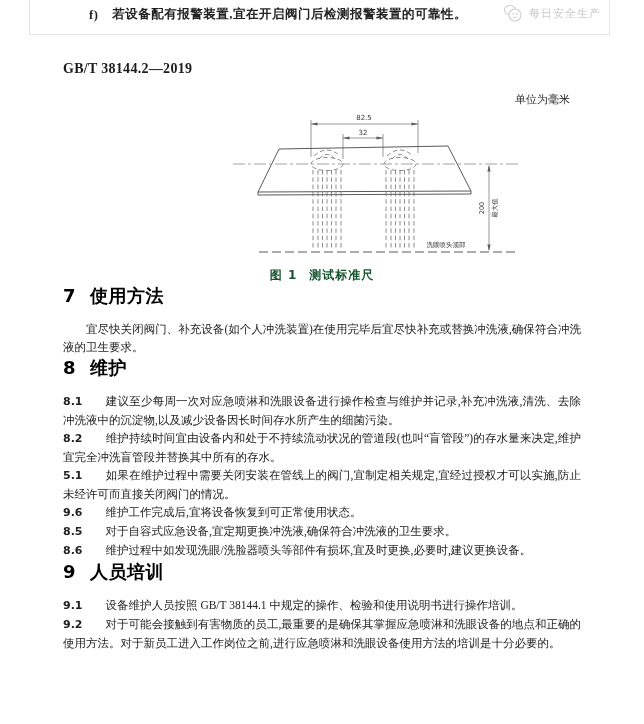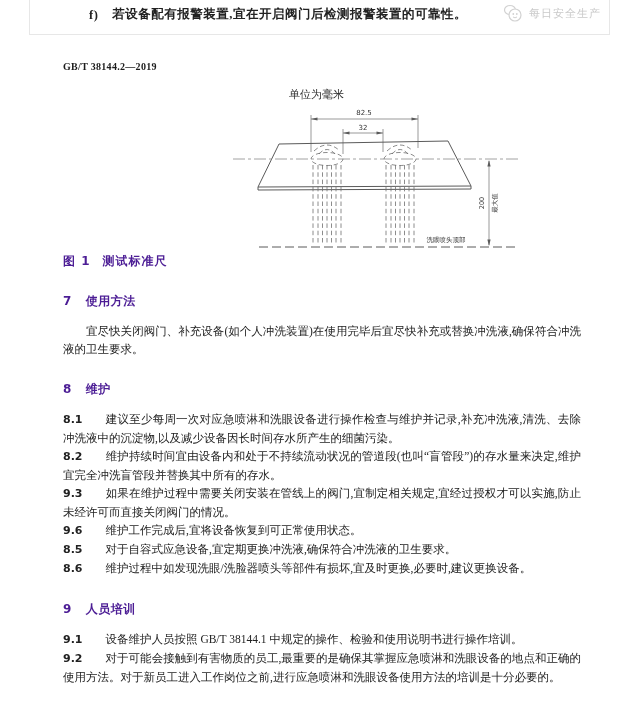--- a/index.html
+++ b/index.html
@@ -17,32 +17,32 @@
     font-size:12.5px; font-weight:bold; color:#222; letter-spacing:0.5px; }
   .f-marker { font-weight:bold; margin-right:14px; }
   .brand { position:absolute; right:8px; top:9px; display:flex; align-items:center; color:#c9c9c9; }
   .brand svg { margin-right:6px; }
   .brand-text { font-size:11px; letter-spacing:1px; color:#c9c9c9; }
 
   
   .doc { position:absolute; left:0; top:35px; width:644px; padding:0 63px; }
   .std-number {
     margin-top:26px; font-family:"Liberation Serif","DejaVu Serif",serif;
-    font-weight:bold; font-size:10px; color:#1c1c1c; letter-spacing:0.3px;
+    font-weight:bold; font-size:14px; color:#1c1c1c; letter-spacing:0.3px;
   }
-  .unit-note { margin-top:15px; text-align:center; padding-right:11px;
+  .unit-note { margin-top:15px; text-align:right; padding-right:11px;
     font-size:11px; color:#2b2b2b; }
 
   .figure-svg { display:block; margin-left:168px; margin-top:0px; }
-  .figure-caption { text-align:left; margin-top:1px; font-size:12px; font-weight:bold;
-    color:#4c1d95; letter-spacing:1px; }
+  .figure-caption { text-align:center; margin-top:10px; font-size:12px; font-weight:bold;
+    color:#14532d; letter-spacing:1px; }
   .figure-caption .cap-label { margin-right:12px; }
 
-  .sec-heading { margin-top:23px; margin-bottom:12px; font-size:12px; font-weight:bold;
-    color:#4c1d95; letter-spacing:0.5px; }
+  .sec-heading { margin-bottom:12px; font-size:18px; font-weight:bold;
+    color:#000000; letter-spacing:0.5px; }
   .sec-heading .sec-num { margin-right:14px; }
 
   .body-para, .clause {
     font-family:"Liberation Serif","DejaVu Serif",serif;
     font-size:11.5px; line-height:18px; text-align:justify; color:#222;
   }
   .body-para { text-indent:2em; }
   .clause .cnum { font-family:"DejaVu Sans","Liberation Sans",sans-serif;
     font-weight:bold; margin-right:23px; font-size:11px; }
 
@@ -125,21 +125,21 @@
   <div class="sec-heading">
     <span class="sec-num">7</span><span>使用方法</span>
   </div>
   <p class="body-para">宜尽快关闭阀门、补充设备(如个人冲洗装置)在使用完毕后宜尽快补充或替换冲洗液,确保符合冲洗液的卫生要求。</p>
 
   <div class="sec-heading">
     <span class="sec-num">8</span><span>维护</span>
   </div>
   <p class="clause"><span class="cnum">8.1</span><span>建议至少每周一次对应急喷淋和洗眼设备进行操作检查与维护并记录,补充冲洗液,清洗、去除冲洗液中的沉淀物,以及减少设备因长时间存水所产生的细菌污染。</span></p>
   <p class="clause"><span class="cnum">8.2</span><span>维护持续时间宜由设备内和处于不持续流动状况的管道段(也叫“盲管段”)的存水量来决定,维护宜完全冲洗盲管段并替换其中所有的存水。</span></p>
-  <p class="clause"><span class="cnum">9.3</span><span>如果在维护过程中需要关闭安装在管线上的阀门,宜制定相关规定,宜经过授权才可以实施,防止未经许可而直接关闭阀门的情况。</span></p>
+  <p class="clause"><span class="cnum">5.1</span><span>如果在维护过程中需要关闭安装在管线上的阀门,宜制定相关规定,宜经过授权才可以实施,防止未经许可而直接关闭阀门的情况。</span></p>
   <p class="clause"><span class="cnum">9.6</span><span>维护工作完成后,宜将设备恢复到可正常使用状态。</span></p>
   <p class="clause"><span class="cnum">8.5</span><span>对于自容式应急设备,宜定期更换冲洗液,确保符合冲洗液的卫生要求。</span></p>
   <p class="clause"><span class="cnum">8.6</span><span>维护过程中如发现洗眼/洗脸器喷头等部件有损坏,宜及时更换,必要时,建议更换设备。</span></p>
 
   <div class="sec-heading">
     <span class="sec-num">9</span><span>人员培训</span>
   </div>
   <p class="clause"><span class="cnum">9.1</span><span>设备维护人员按照 GB/T 38144.1 中规定的操作、检验和使用说明书进行操作培训。</span></p>
   <p class="clause"><span class="cnum">9.2</span><span>对于可能会接触到有害物质的员工,最重要的是确保其掌握应急喷淋和洗眼设备的地点和正确的使用方法。对于新员工进入工作岗位之前,进行应急喷淋和洗眼设备使用方法的培训是十分必要的。</span></p>
 

